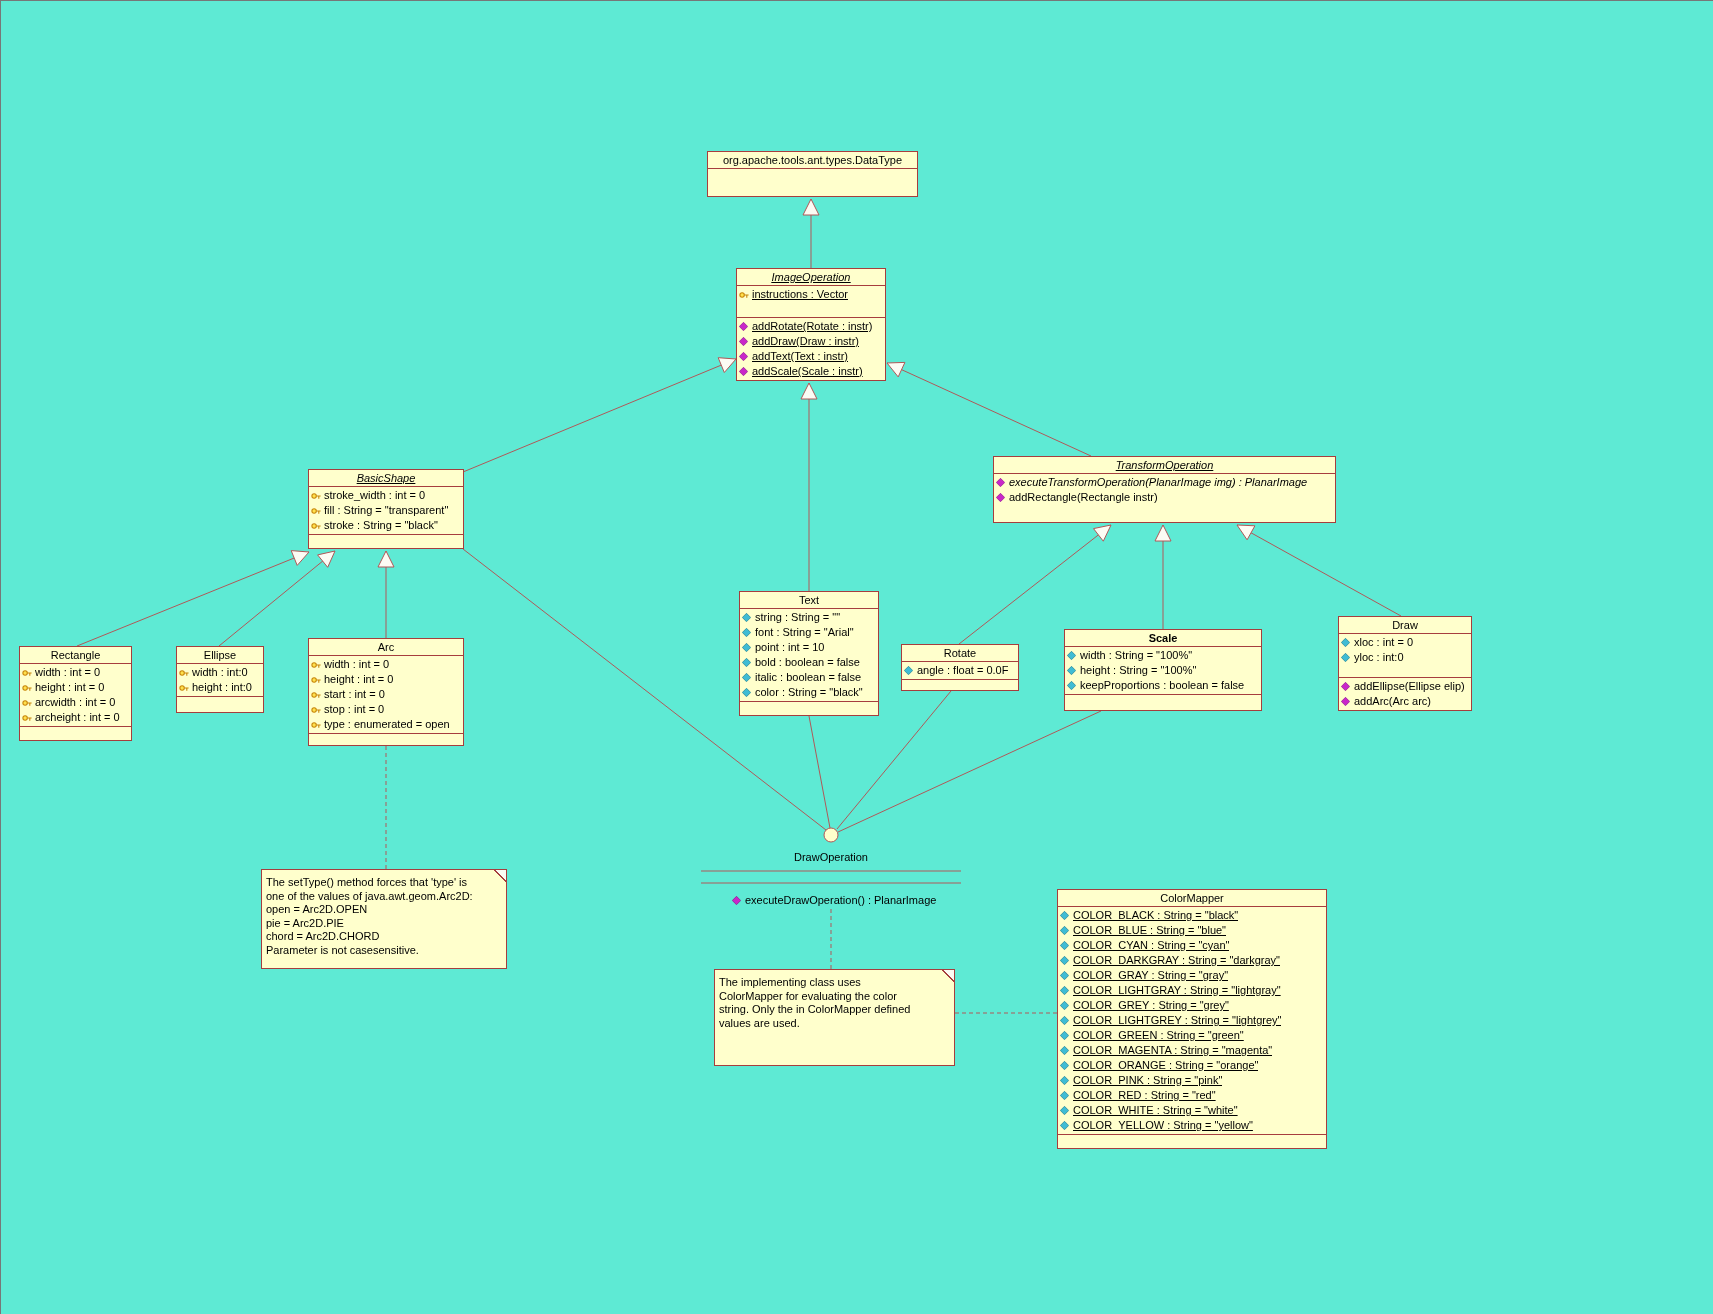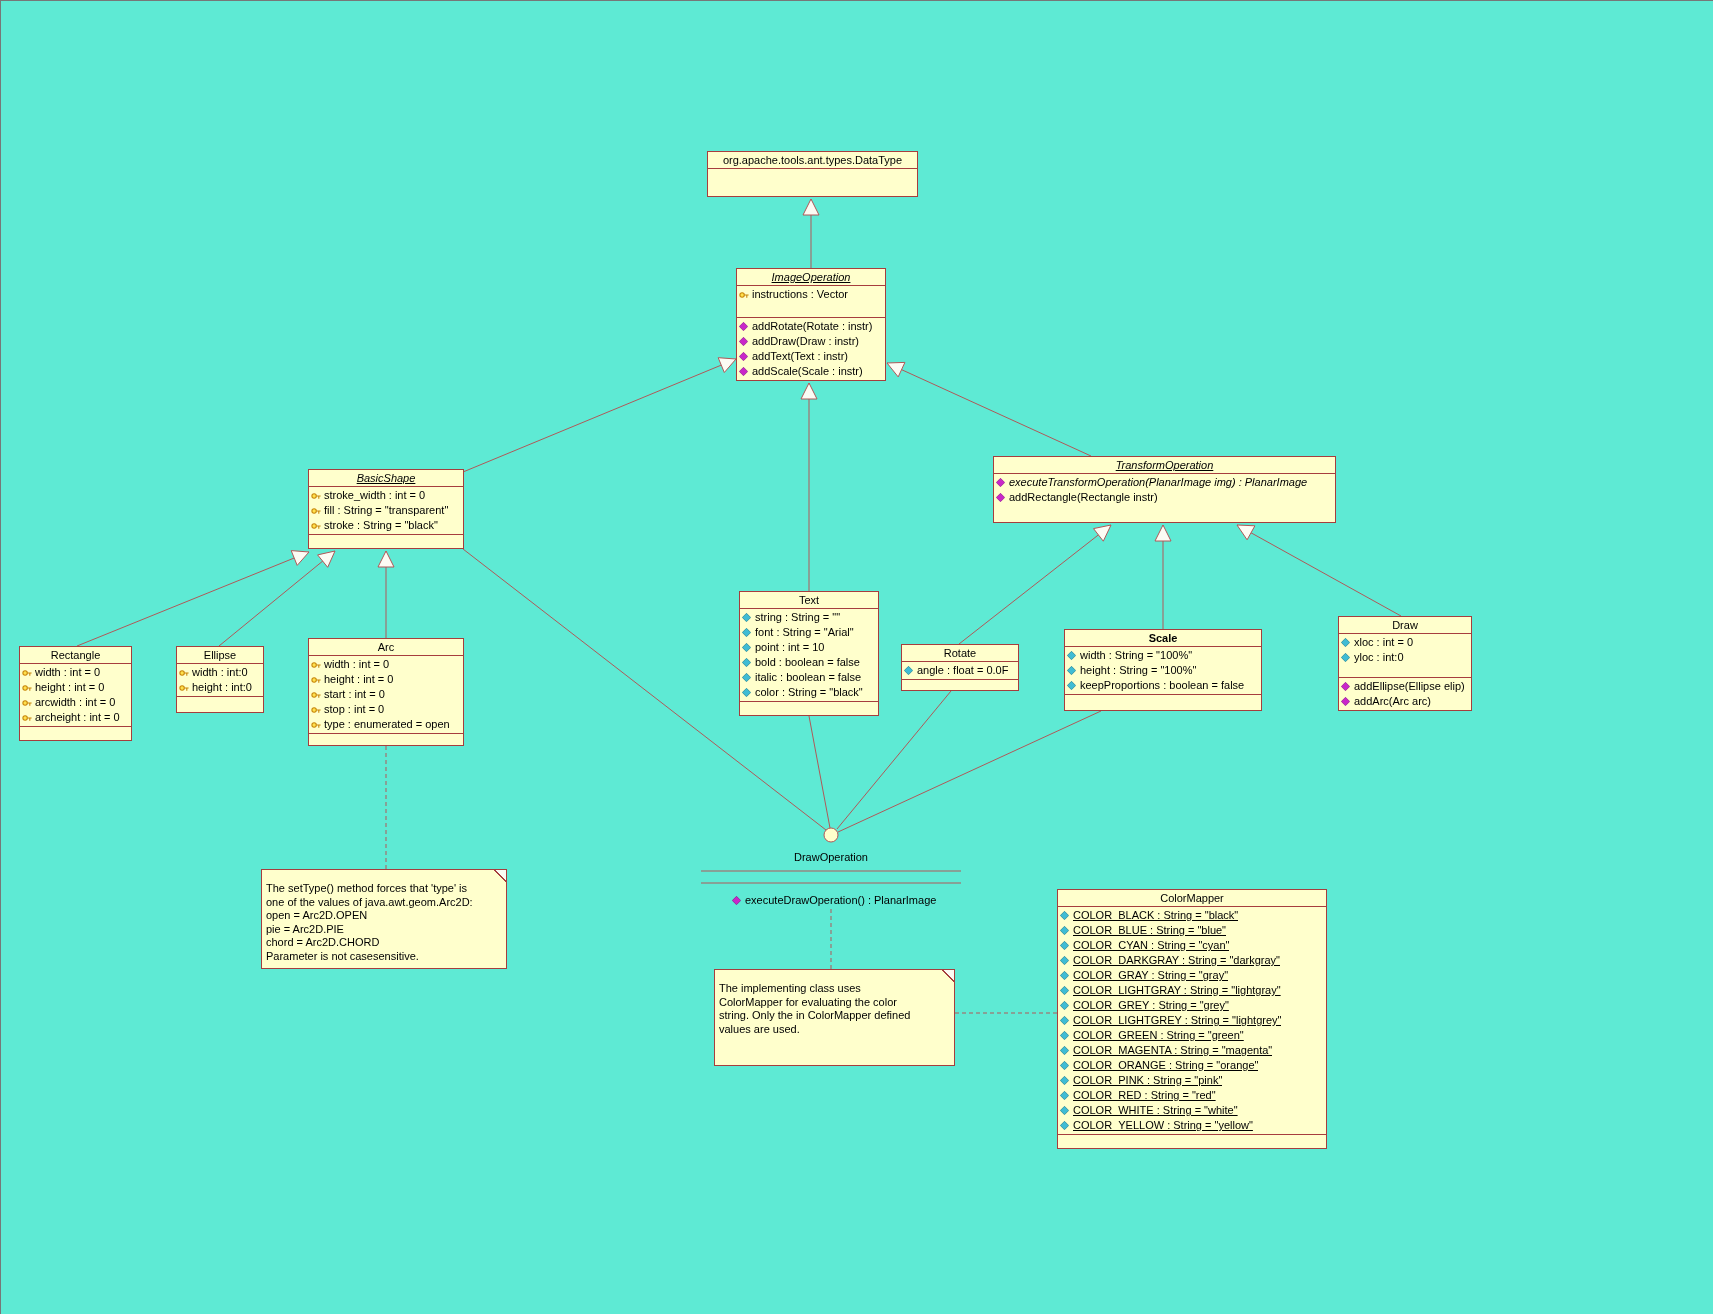--- a/index.html
+++ b/index.html
@@ -12,21 +12,21 @@
              border:1px solid #A63E3E;overflow:hidden}
   .uml-title{text-align:center;border-bottom:1px solid #A63E3E;padding:2px 3px 1px;
              line-height:13px;white-space:nowrap;flex:0 0 auto}
   .sec{padding:1px 1px 1px 2px;flex:0 0 auto}
   .sec.sep{border-top:1px solid #A63E3E}
   .row{display:flex;align-items:center;line-height:15px;white-space:nowrap}
   .ic{flex:0 0 13px;width:13px;display:inline-flex;align-items:center;justify-content:flex-start}
   .txt{overflow:hidden}
   .spacer{flex:1 1 auto;min-height:4px}
   .uml-empty{flex:1 1 auto;border-top:1px solid #A63E3E;min-height:8px}
-  .note{position:absolute;background:#FFFFCC;border:1px solid #A63E3E;padding:12px 4px;overflow:hidden}
+  .note{position:absolute;background:#FFFFCC;border:1px solid #A63E3E;padding:6px 4px;overflow:hidden}
   .note-line{white-space:nowrap;line-height:13.5px}
   .fold{position:absolute;top:-1px;right:-1px;width:14px;height:14px;
         background:linear-gradient(to bottom left,#FCFCF4 calc(50% - 1px),#A63E3E calc(50% - 1px),
                    #A63E3E calc(50% + .5px),rgba(0,0,0,0) calc(50% + .5px))}
   .float-label{position:absolute;white-space:nowrap}
 </style>
 </head>
 <body>
 
 <div id="stage">
@@ -59,21 +59,21 @@
       <line x1="700" y1="882" x2="960" y2="882" stroke="#B05858" stroke-width="1"></line>
       <line x1="385" y1="745" x2="385" y2="868" stroke="#B05858" stroke-width="1" stroke-dasharray="4 3"></line>
       <line x1="830" y1="908" x2="830" y2="968" stroke="#B05858" stroke-width="1" stroke-dasharray="4 3"></line>
       <line x1="954" y1="1012" x2="1056" y2="1012" stroke="#B05858" stroke-width="1" stroke-dasharray="4 3"></line>
       <circle cx="830" cy="834" r="7" fill="#FFFFCC" stroke="#B05858" stroke-width="1"></circle>
     </svg>
     <div class="uml-class" style="left: 706px; top: 150px; width: 211px; height: 46px;">
       <div class="uml-title"><div style="display: inline;">org.apache.tools.ant.types.DataType</div></div>
       <div class="uml-empty" style="border-top: none;"></div>
     </div>
-    <div class="uml-class" style="left: 735px; top: 267px; width: 150px; height: 113px;">
+    <div class="uml-class" style="left: 735px; top: 267px; width: 150px; height: 113px; text-decoration: underline;">
       <div class="uml-title"><div style="display: inline; font-style: italic; text-decoration: underline;">ImageOperation</div></div>
       <div class="sec">
         <div class="row">
           <div class="ic">
             <svg width="11" height="10" viewBox="0 0 11 10">
               <circle cx="3.1" cy="5" r="2.2" fill="#FFE14D" stroke="#C8860A" stroke-width="1.1"></circle>
               <path d="M5.4 5h4.2M7.8 5v2.7" stroke="#C8860A" stroke-width="1.1" fill="none"></path>
             </svg>
           </div>
           <div class="txt">instructions : Vector</div>

